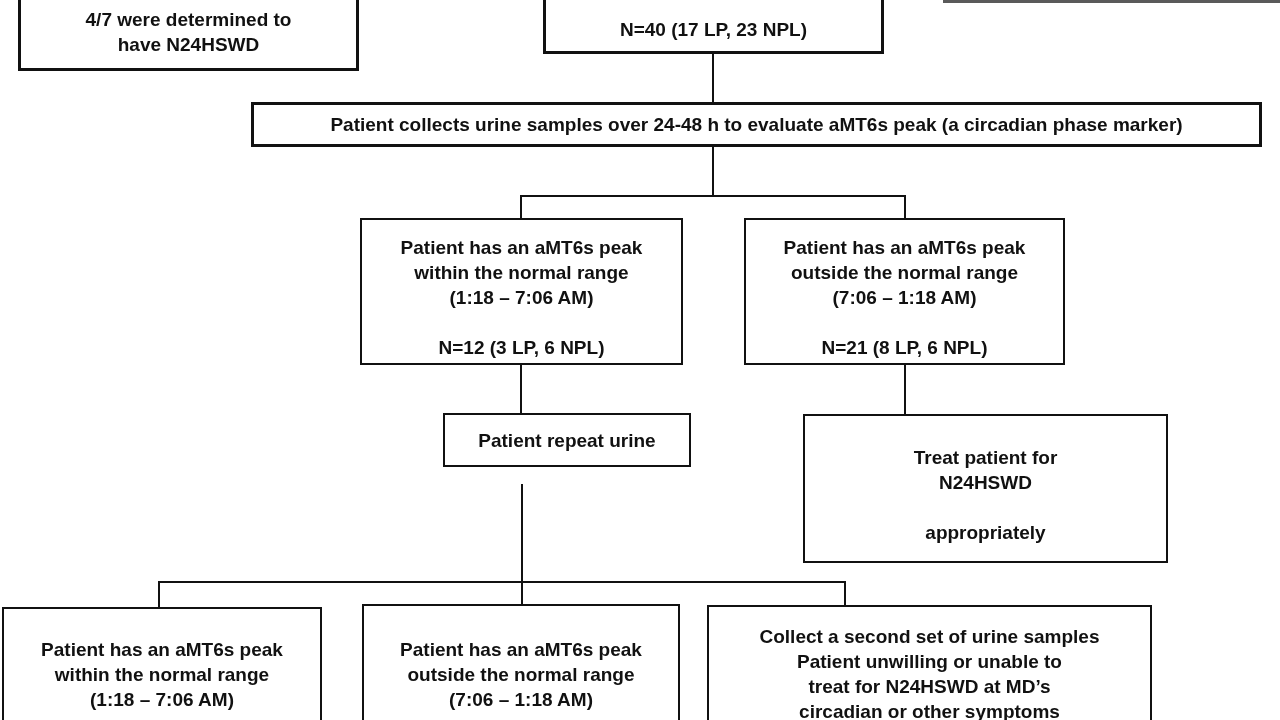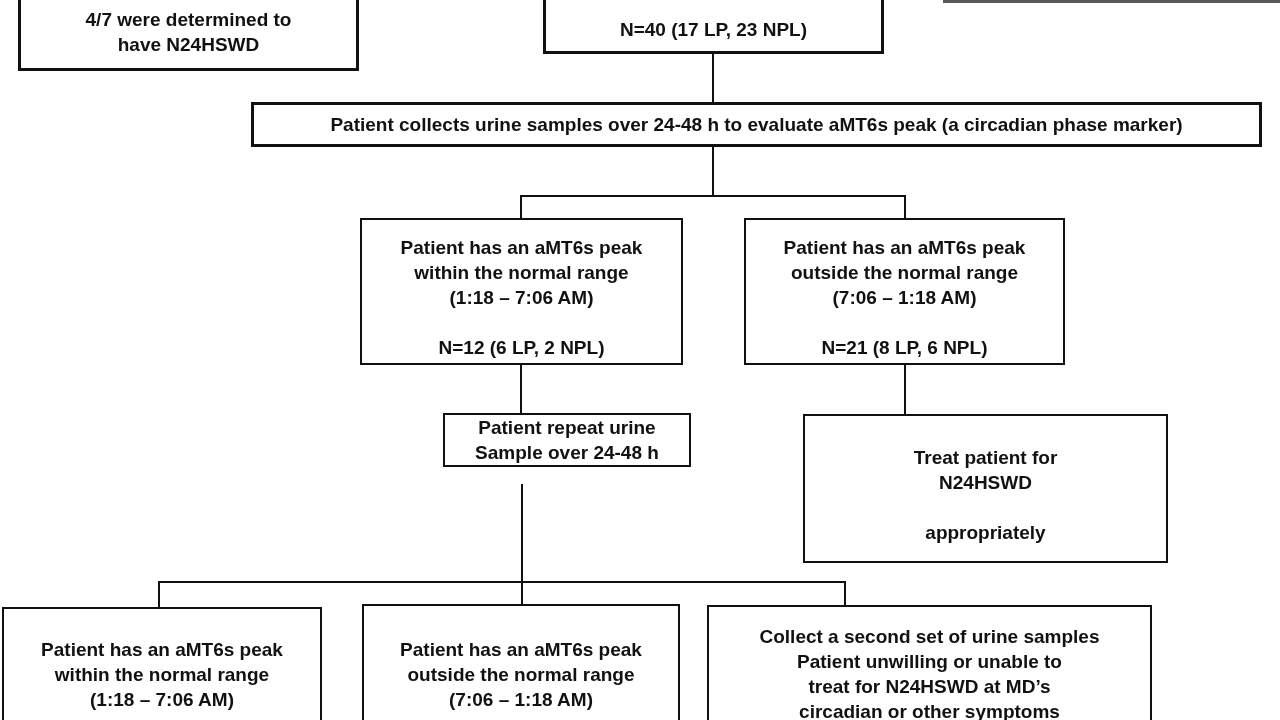--- a/index.html
+++ b/index.html
@@ -55,34 +55,33 @@
 
 <div class="box thick center-v" style="left:207px;top:102px;width:1011px;height:45px;">
   <div class="line">Patient collects urine samples over 24-48 h to evaluate aMT6s peak (a circadian phase marker)</div>
 </div>
 
 <div class="box" style="left:360px;top:218px;width:323px;height:147px;padding-top:11px;">
   <div class="line">Patient has an aMT6s peak</div>
   <div class="line">within the normal range</div>
   <div class="line">(1:18 – 7:06 AM)</div>
   <div class="line"></div>
-  <div class="line">N=12 (6 LP, 2 NPL)</div>
+  <div class="line">N=12 (3 LP, 6 NPL)</div>
 </div>
 
 <div class="box" style="left:744px;top:218px;width:321px;height:147px;padding-top:11px;">
   <div class="line">Patient has an aMT6s peak</div>
   <div class="line">outside the normal range</div>
   <div class="line">(7:06 – 1:18 AM)</div>
   <div class="line"></div>
   <div class="line">N=21 (8 LP, 6 NPL)</div>
 </div>
 
 <div class="box center-v" style="left:399px;top:413px;width:248px;height:54px;">
   <div class="line">Patient repeat urine</div>
-  <div class="line">Sample over 24-48 h</div>
 </div>
 
 <div class="box" style="left:803px;top:414px;width:365px;height:149px;padding-top:12px;">
   <div class="line">Treat patient for</div>
   <div class="line">N24HSWD</div>
   <div class="line"></div>
   <div class="line">appropriately</div>
 </div>
 
 <div class="box" style="left:2px;top:607px;width:320px;height:125px;padding-top:10px;">

